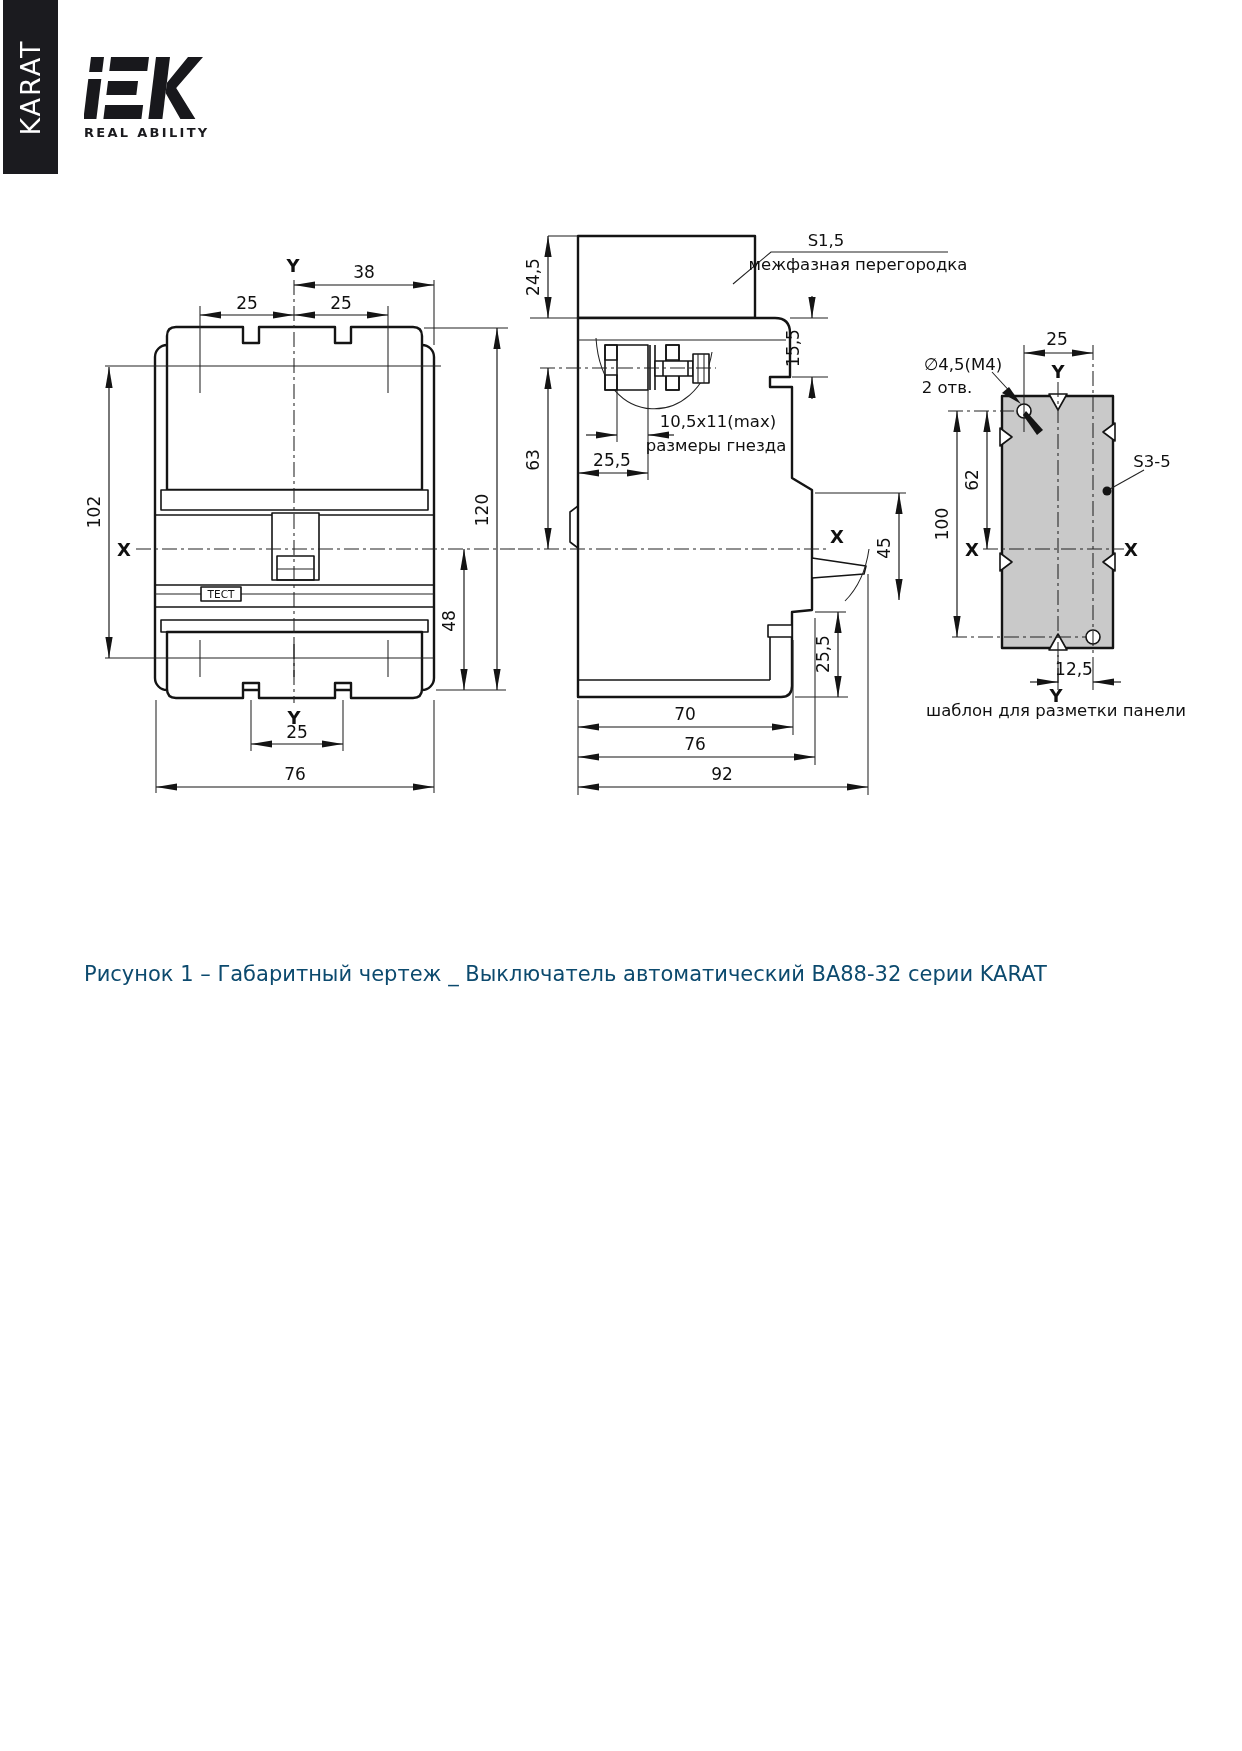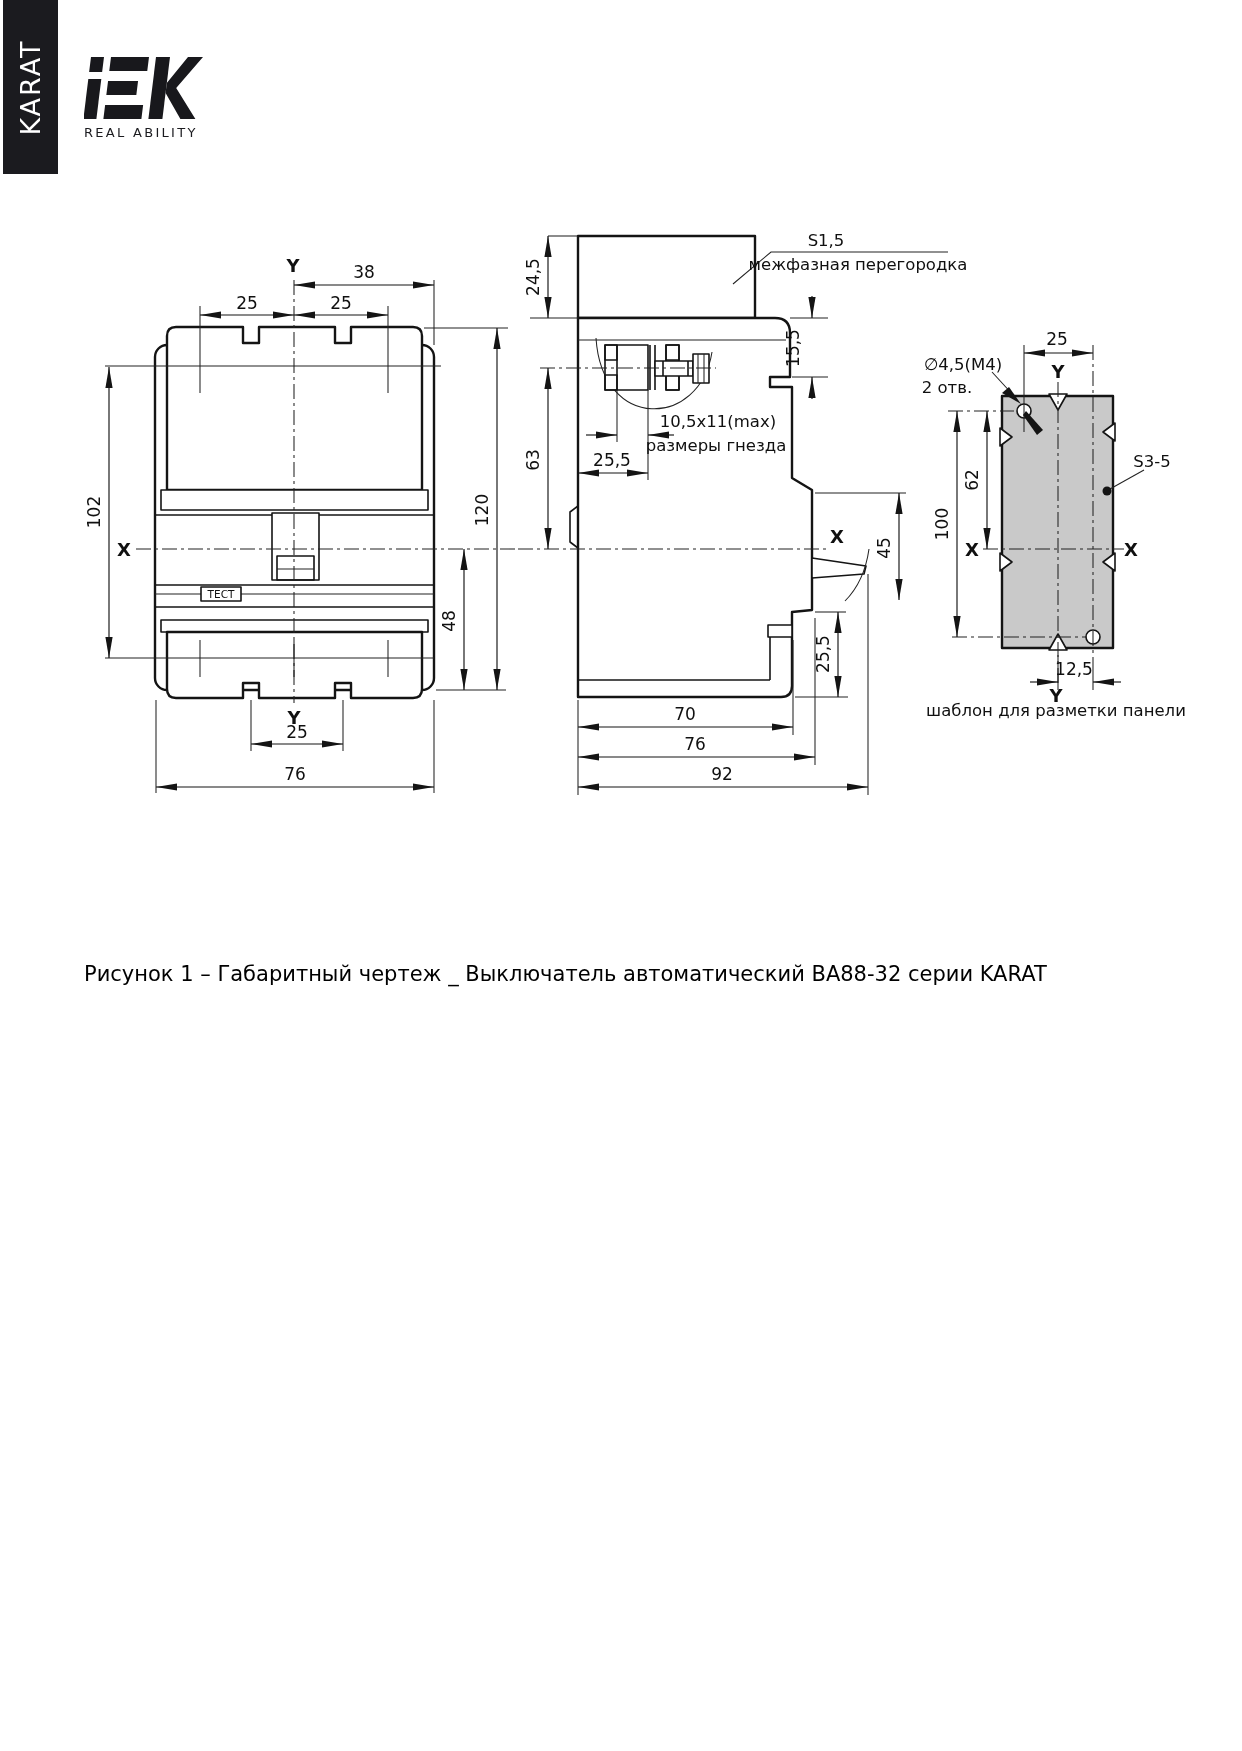--- a/index.html
+++ b/index.html
@@ -17,27 +17,27 @@
     background:#1b1b1f;
     display:flex;align-items:center;justify-content:center;
   }
   .karat-bar span{
     color:#fff;font-size:27px;font-weight:400;letter-spacing:2px;
     transform:rotate(-90deg);white-space:nowrap;
   }
   .logo-box{position:absolute;left:84px;top:56px;width:120px;height:64px;}
   .tagline{
     position:absolute;left:84px;top:125px;
-    font-size:13px;letter-spacing:2.3px;color:#1b1b1f;font-weight:400;
+    font-size:13px;letter-spacing:2.3px;color:#1b1b1f;font-weight:700;
     white-space:nowrap;
   }
   
   .caption{
     position:absolute;left:84px;top:962px;
-    font-size:21px;color:#000000;white-space:nowrap;
+    font-size:21px;color:#0c4a6e;white-space:nowrap;
   }
   
   svg.drawing{position:absolute;left:0;top:0;}
   .lw-thick{stroke:#141414;stroke-width:2.4;fill:none;stroke-linejoin:round;}
   .lw-med{stroke:#141414;stroke-width:1.6;fill:none;stroke-linejoin:round;}
   .lw-thin{stroke:#232323;stroke-width:1.05;fill:none;}
   .cl{stroke:#232323;stroke-width:1.05;fill:none;stroke-dasharray:15 4 3 4;}
   .dim{stroke:#141414;stroke-width:1.15;fill:none;}
   .f-white{fill:#ffffff;}
   .f-gray{fill:#c9c9c9;}

